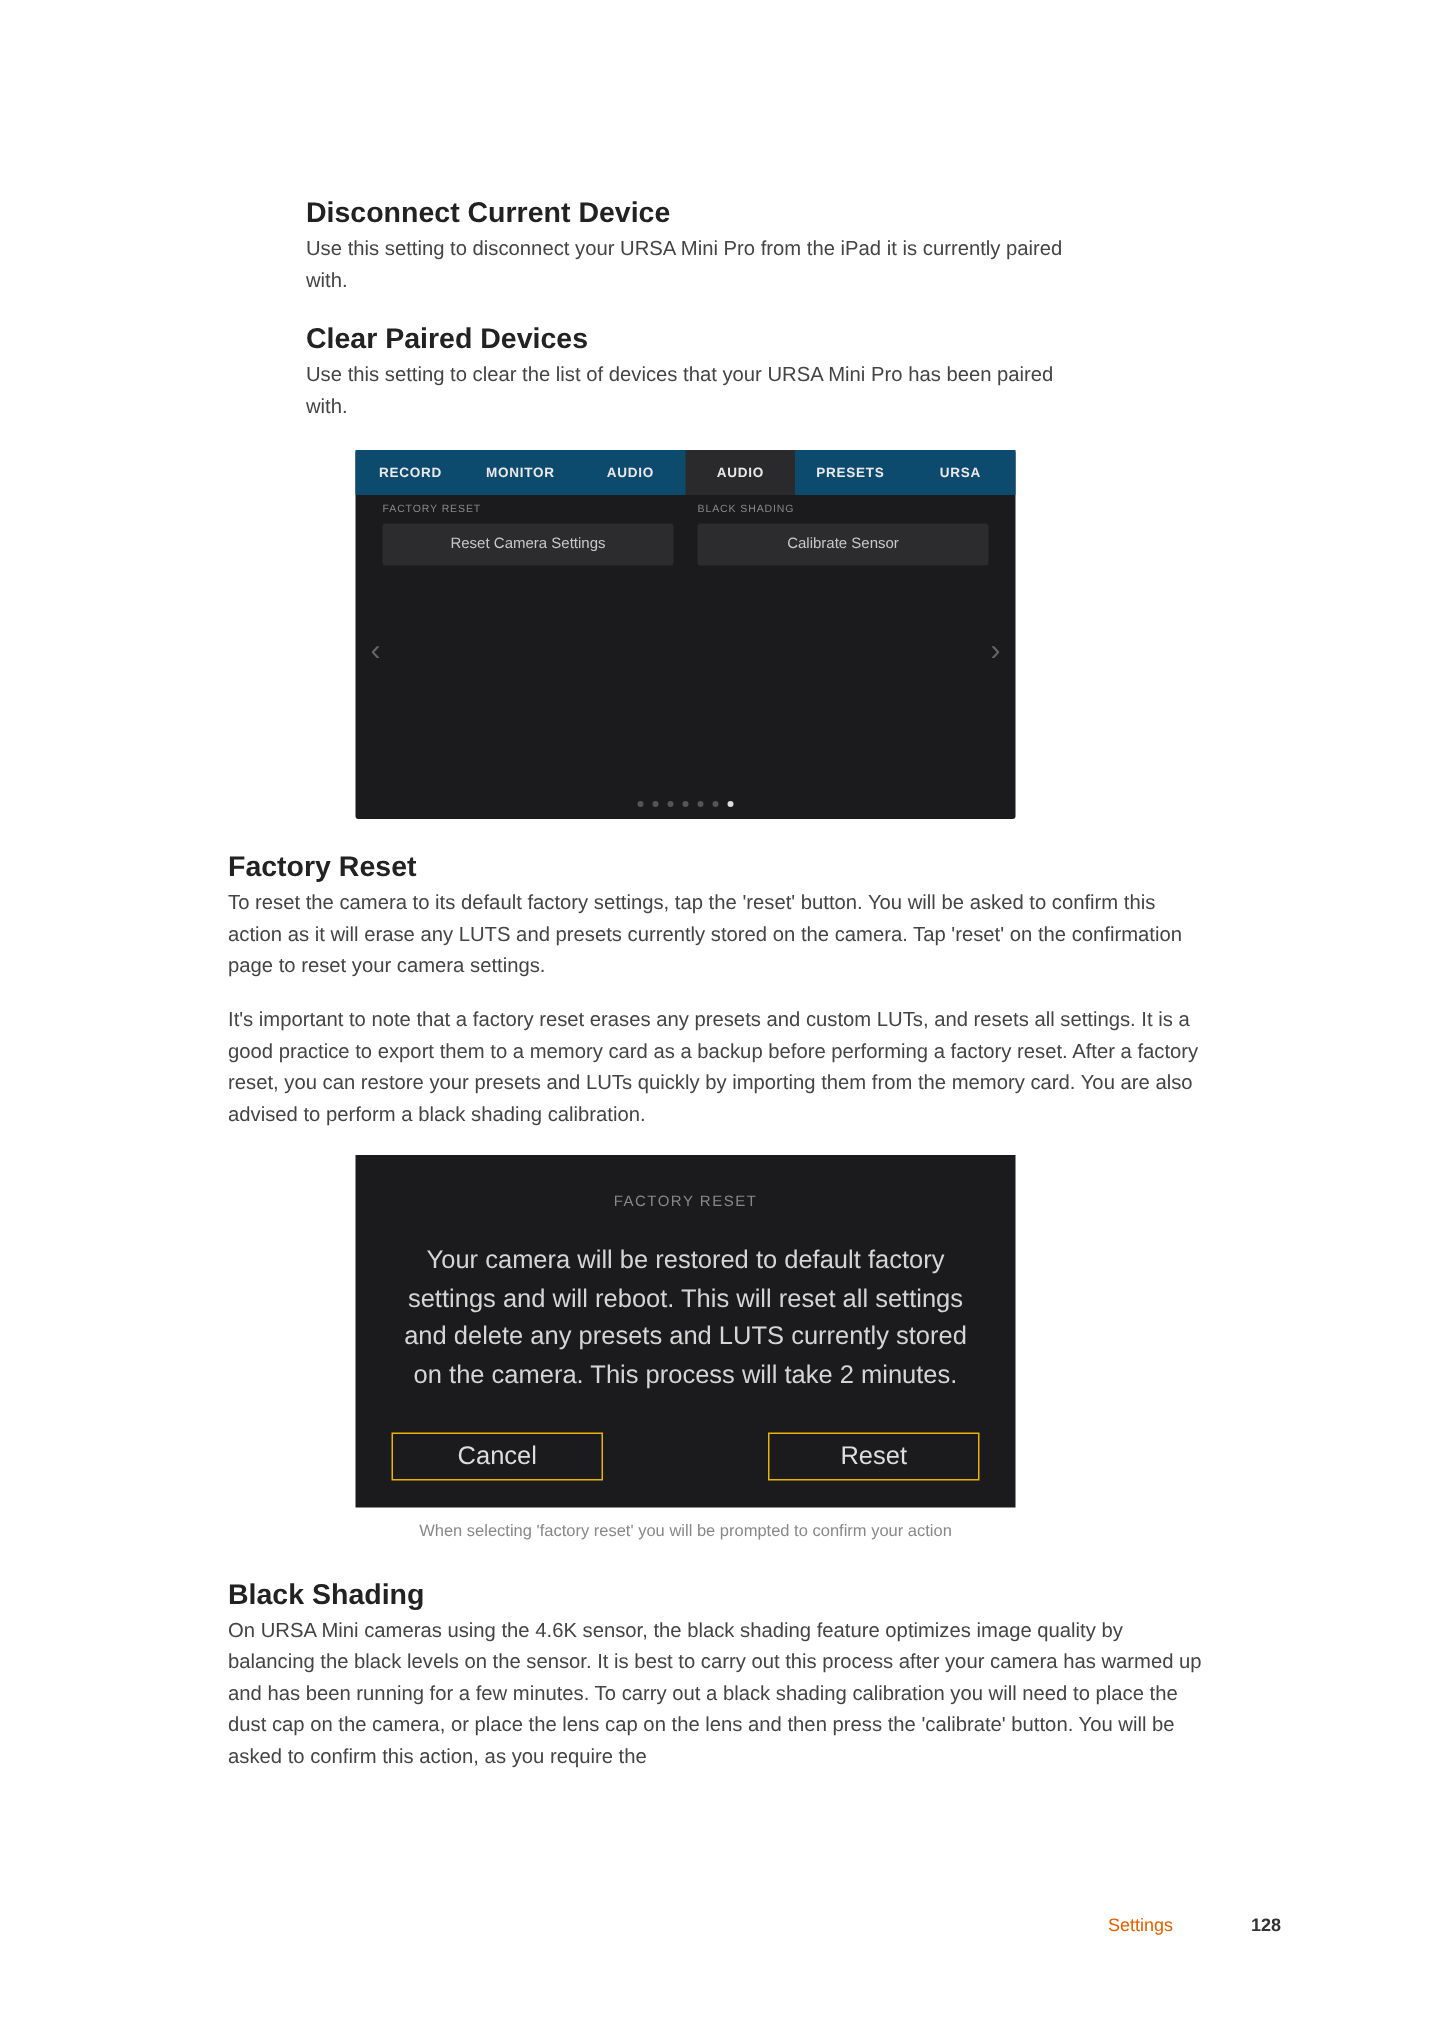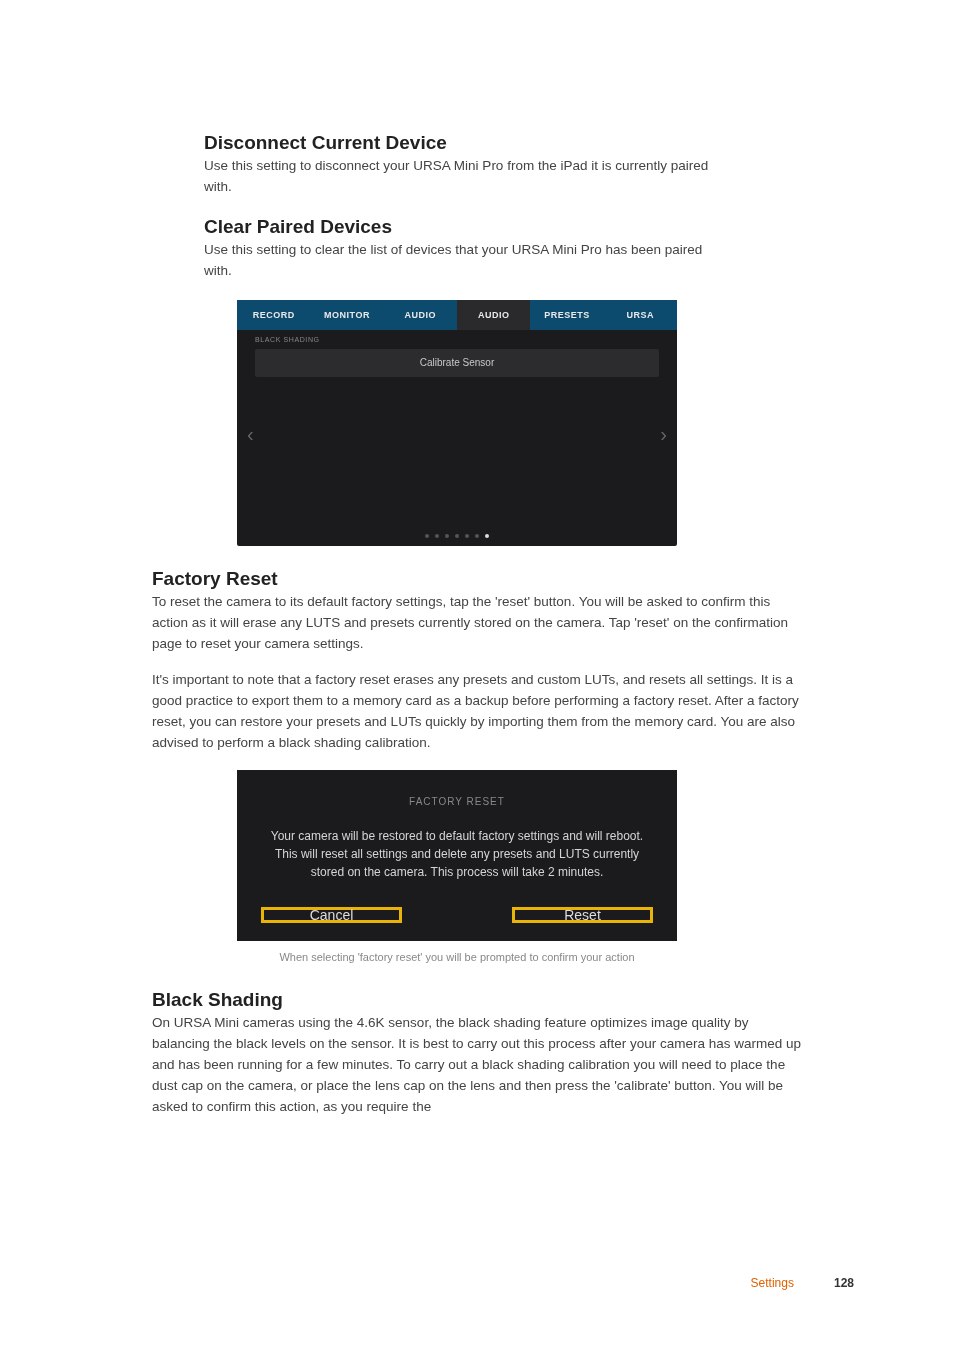--- a/index.html
+++ b/index.html
@@ -124,58 +124,58 @@
     color: #d8d8d8;
     text-align: center;
   }
   .dialog-title {
     font-size: 10px;
     letter-spacing: 1px;
     color: #888;
     margin-bottom: 20px;
   }
   .dialog-text {
-    font-size: 12px;
+    font-size: 17px;
     line-height: 1.5;
     color: #d5d5d5;
     margin-bottom: 26px;
     padding: 0 4px;
   }
   .dialog-buttons {
     display: flex;
     justify-content: space-between;
     gap: 110px;
   }
   .dialog-btn {
     flex: 1;
-    border: 3px solid #eab308;
-    height: 16px;
+    border: 1px solid #eab308;
+    height: 32px;
     display: flex;
     align-items: center;
     justify-content: center;
-    font-size: 14px;
+    font-size: 17px;
     color: #ddd;
   }
   .caption {
     font-size: 11px;
     color: #888;
     text-align: center;
     width: 440px;
     margin-left: 85px;
     margin-top: 10px;
     margin-bottom: 26px;
   }
 
   .footer {
     position: absolute;
     bottom: 60px;
     right: 100px;
     font-size: 12px;
     display: flex;
-    gap: 40px;
+    gap: 52px;
     align-items: baseline;
   }
   .footer-section { color: #e06000; }
   .footer-page { color: #333; font-weight: 700; }
 </style>
 </head>
 <body>
 
 <div class="content">
 
@@ -190,20 +190,24 @@
   <div class="camera-ui">
     <div class="tabs" id="tab-bar">
         <div class="tab">RECORD</div>
         <div class="tab">MONITOR</div>
         <div class="tab">AUDIO</div>
         <div class="tab active">AUDIO</div>
         <div class="tab">PRESETS</div>
         <div class="tab">URSA</div>
       </div>
     <div class="settings-row">
+      <div class="settings-col">
+        <div class="label-small">FACTORY RESET</div>
+        <div class="ui-btn">Reset Camera Settings</div>
+      </div>
       <div class="settings-col">
         <div class="label-small">BLACK SHADING</div>
         <div class="ui-btn">Calibrate Sensor</div>
       </div>
     </div>
     <div class="nav-left">‹</div>
     <div class="nav-right">›</div>
     <div class="dots" id="dots">
         <div class="dot"></div>
         <div class="dot"></div>

